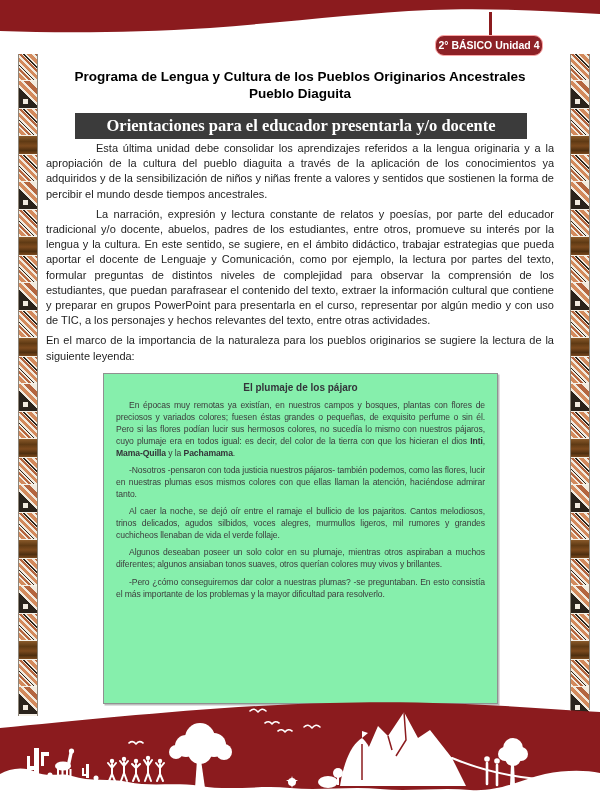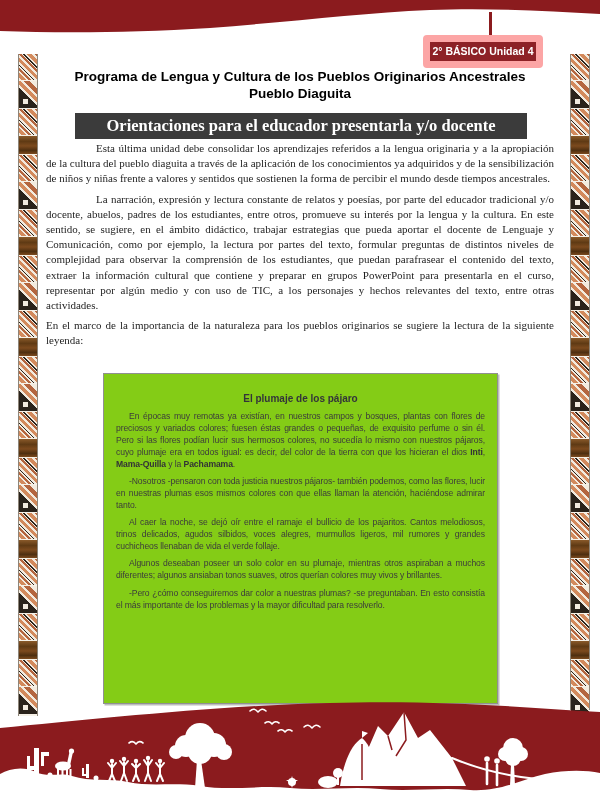--- a/index.html
+++ b/index.html
@@ -1,22 +1,22 @@
 <!DOCTYPE html>
 <html><head>
 <meta charset="utf-8">
 <style>
   html,body{margin:0;padding:0;background:#ffffff;}
   .page{position:relative;width:600px;height:800px;background:#ffffff;overflow:hidden;
         font-family:"Liberation Sans",sans-serif;}
 
   
   .top-wave{position:absolute;top:0;left:0;z-index:3;}
-  .badge{position:absolute;left:423px;top:35px;width:106px;height:19px;z-index:4;
-         background:#8d2126;border:7px solid #fca5a5;border-radius:4px;
+  .badge{position:absolute;left:435px;top:35px;width:106px;height:19px;z-index:4;
+         background:#8d2126;border:1px solid #fca5a5;border-radius:9px;
          color:#ffffff;font-size:10.5px;font-weight:bold;text-align:center;line-height:19px;}
   .badge-stem{position:absolute;left:489px;top:12px;width:3px;height:26px;background:#8b1b1e;z-index:3;}
 
   
   .strip{position:absolute;top:54px;width:20px;z-index:1;display:flex;flex-direction:column;gap:1px;
          background:#f6f1e7;border-left:1px solid #8d8579;border-right:1px solid #8d8579;box-sizing:border-box;}
   .strip.left{left:18px;height:662px;}
   .strip.right{left:570px;height:656px;}
   .tile{width:100%;flex:0 0 auto;position:relative;}
   .t-stripes{background:repeating-linear-gradient(45deg,
@@ -31,27 +31,27 @@
   .header{position:absolute;left:40px;top:68px;width:520px;text-align:center;color:#000000;z-index:2;}
   .h1{font-size:13.5px;font-weight:bold;line-height:17px;}
   .h2{font-size:13.5px;font-weight:bold;line-height:18px;}
   .section-bar{position:absolute;left:75px;top:113px;width:452px;height:26px;background:#3b3b3b;z-index:2;
       color:#ffffff;text-align:center;font-family:"Liberation Serif",serif;
       font-size:16.5px;font-weight:bold;line-height:26px;white-space:nowrap;}
 
   
   .intro{position:absolute;left:46px;top:141px;width:508px;height:236px;overflow:hidden;z-index:2;
       color:#1e1e1e;font-size:11px;line-height:15.2px;text-align:justify;}
-  .intro p{margin:0 0 5px 0;text-indent:50px;font-family:Liberation Serif, serif;}
+  .intro p{margin:0 0 5px 0;text-indent:50px;}
   .intro p.no-indent{text-indent:0;margin-bottom:12px;}
 
   
   .legend-box{position:absolute;left:103px;top:373px;width:395px;height:331px;box-sizing:border-box;z-index:2;
-      background:#84cc16;border:1px solid #909090;box-shadow:1.5px 1.5px 0 #bdbdbd;
-      padding:19px 12px 4px 12px;overflow:hidden;}
+      background:#86efac;border:1px solid #909090;box-shadow:1.5px 1.5px 0 #bdbdbd;
+      padding:8px 12px 4px 12px;overflow:hidden;}
   .legend-title{text-align:center;font-size:10px;font-weight:bold;color:#33343a;margin-bottom:7px;}
   .legend-body p{margin:0 0 5.5px 0;font-size:8.6px;line-height:11.9px;letter-spacing:-0.1px;
       text-align:justify;text-indent:13px;color:#3c3c3c;}
   .legend-body b{color:#323237;}
 
   
   .bottom-art{position:absolute;left:0;bottom:0;z-index:5;}
 </style>
 </head>
 <body>

